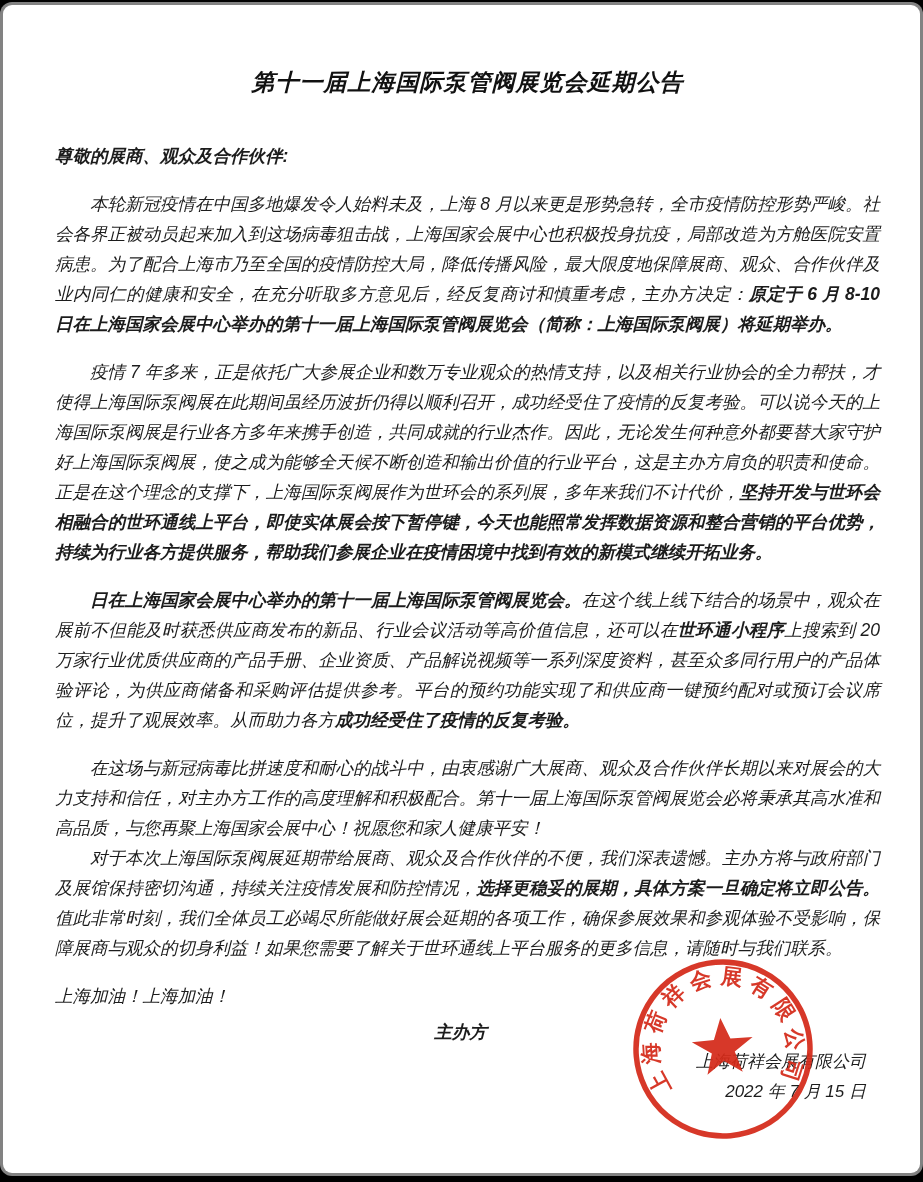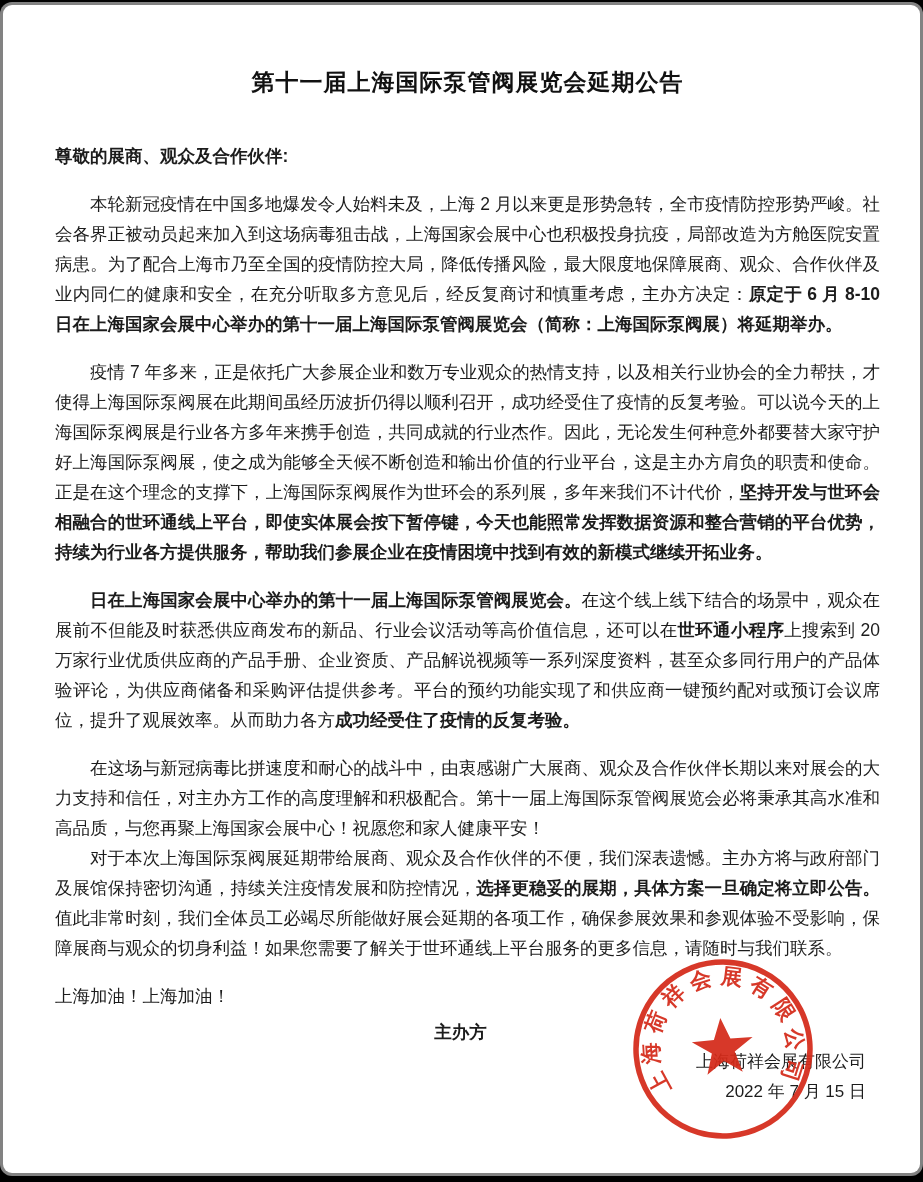--- a/index.html
+++ b/index.html
@@ -19,20 +19,21 @@
     top: 5px; left: 3px; right: 3px; bottom: 9px;
     background: #ffffff;
     border-radius: 9px;
     box-shadow: 0 0 0 3px #828282;
     overflow: hidden;
   }
   .doc {
     position: absolute; inset: 0;
     padding: 56px 40px 0 52px;
     color: #1c1c1c;
+    font-style: italic;
   }
   .title {
     margin: 0 0 38px 0;
     font-size: 23px;
     font-weight: 700;
     line-height: 42px;
     text-align: center;
     letter-spacing: 1px;
     color: #111;
   }
@@ -81,21 +82,21 @@
 
 <div class="photo-frame">
   <div class="page">
     <div class="doc">
 
       <h1 class="title">第十一届上海国际泵管阀展览会延期公告</h1>
 
       <div class="salutation">尊敬的展商、观众及合作伙伴:</div>
 
       <div id="paragraphs-container">
-          <p class="para indent"><span>本轮新冠疫情在中国多地爆发令人始料未及，上海 2 月以来更是形势急转，全市疫情防控形势严峻。社会各界正被动员起来加入到这场病毒狙击战，上海国家会展中心也积极投身抗疫，局部改造为方舱医院安置病患。为了配合上海市乃至全国的疫情防控大局，降低传播风险，最大限度地保障展商、观众、合作伙伴及业内同仁的健康和安全，在充分听取多方意见后，经反复商讨和慎重考虑，主办方决定：</span><span class="b">原定于 6 月 8-10 日在上海国家会展中心举办的第十一届上海国际泵管阀展览会（简称：上海国际泵阀展）将延期举办。</span></p>
+          <p class="para indent"><span>本轮新冠疫情在中国多地爆发令人始料未及，上海 8 月以来更是形势急转，全市疫情防控形势严峻。社会各界正被动员起来加入到这场病毒狙击战，上海国家会展中心也积极投身抗疫，局部改造为方舱医院安置病患。为了配合上海市乃至全国的疫情防控大局，降低传播风险，最大限度地保障展商、观众、合作伙伴及业内同仁的健康和安全，在充分听取多方意见后，经反复商讨和慎重考虑，主办方决定：</span><span class="b">原定于 6 月 8-10 日在上海国家会展中心举办的第十一届上海国际泵管阀展览会（简称：上海国际泵阀展）将延期举办。</span></p>
           <p class="para indent"><span>疫情 7 年多来，正是依托广大参展企业和数万专业观众的热情支持，以及相关行业协会的全力帮扶，才使得上海国际泵阀展在此期间虽经历波折仍得以顺利召开，成功经受住了疫情的反复考验。可以说今天的上海国际泵阀展是行业各方多年来携手创造，共同成就的行业杰作。因此，无论发生何种意外都要替大家守护好上海国际泵阀展，使之成为能够全天候不断创造和输出价值的行业平台，这是主办方肩负的职责和使命。正是在这个理念的支撑下，上海国际泵阀展作为世环会的系列展，多年来我们不计代价，</span><span class="b">坚持开发与世环会相融合的世环通线上平台，即使实体展会按下暂停键，今天也能照常发挥数据资源和整合营销的平台优势，持续为行业各方提供服务，帮助我们参展企业在疫情困境中找到有效的新模式继续开拓业务。</span></p>
           <p class="para indent"><span class="b">日在上海国家会展中心举办的第十一届上海国际泵管阀展览会。</span><span>在这个线上线下结合的场景中，观众在展前不但能及时获悉供应商发布的新品、行业会议活动等高价值信息，还可以在</span><span class="b">世环通小程序</span><span>上搜索到 20 万家行业优质供应商的产品手册、企业资质、产品解说视频等一系列深度资料，甚至众多同行用户的产品体验评论，为供应商储备和采购评估提供参考。平台的预约功能实现了和供应商一键预约配对或预订会议席位，提升了观展效率。从而助力各方</span><span class="b">成功经受住了疫情的反复考验。</span></p>
           <p class="para indent no-gap"><span>在这场与新冠病毒比拼速度和耐心的战斗中，由衷感谢广大展商、观众及合作伙伴长期以来对展会的大力支持和信任，对主办方工作的高度理解和积极配合。第十一届上海国际泵管阀展览会必将秉承其高水准和高品质，与您再聚上海国家会展中心！祝愿您和家人健康平安！</span></p>
           <p class="para indent"><span>对于本次上海国际泵阀展延期带给展商、观众及合作伙伴的不便，我们深表遗憾。主办方将与政府部门及展馆保持密切沟通，持续关注疫情发展和防控情况，</span><span class="b">选择更稳妥的展期，具体方案一旦确定将立即公告。</span><span>值此非常时刻，我们全体员工必竭尽所能做好展会延期的各项工作，确保参展效果和参观体验不受影响，保障展商与观众的切身利益！如果您需要了解关于世环通线上平台服务的更多信息，请随时与我们联系。</span></p>
           <p class="para no-gap"><span>上海加油！上海加油！</span></p>
         </div>
 
       <div class="signature">
         <div class="role">主办方</div>
         <div class="company">上海荷祥会展有限公司</div>

